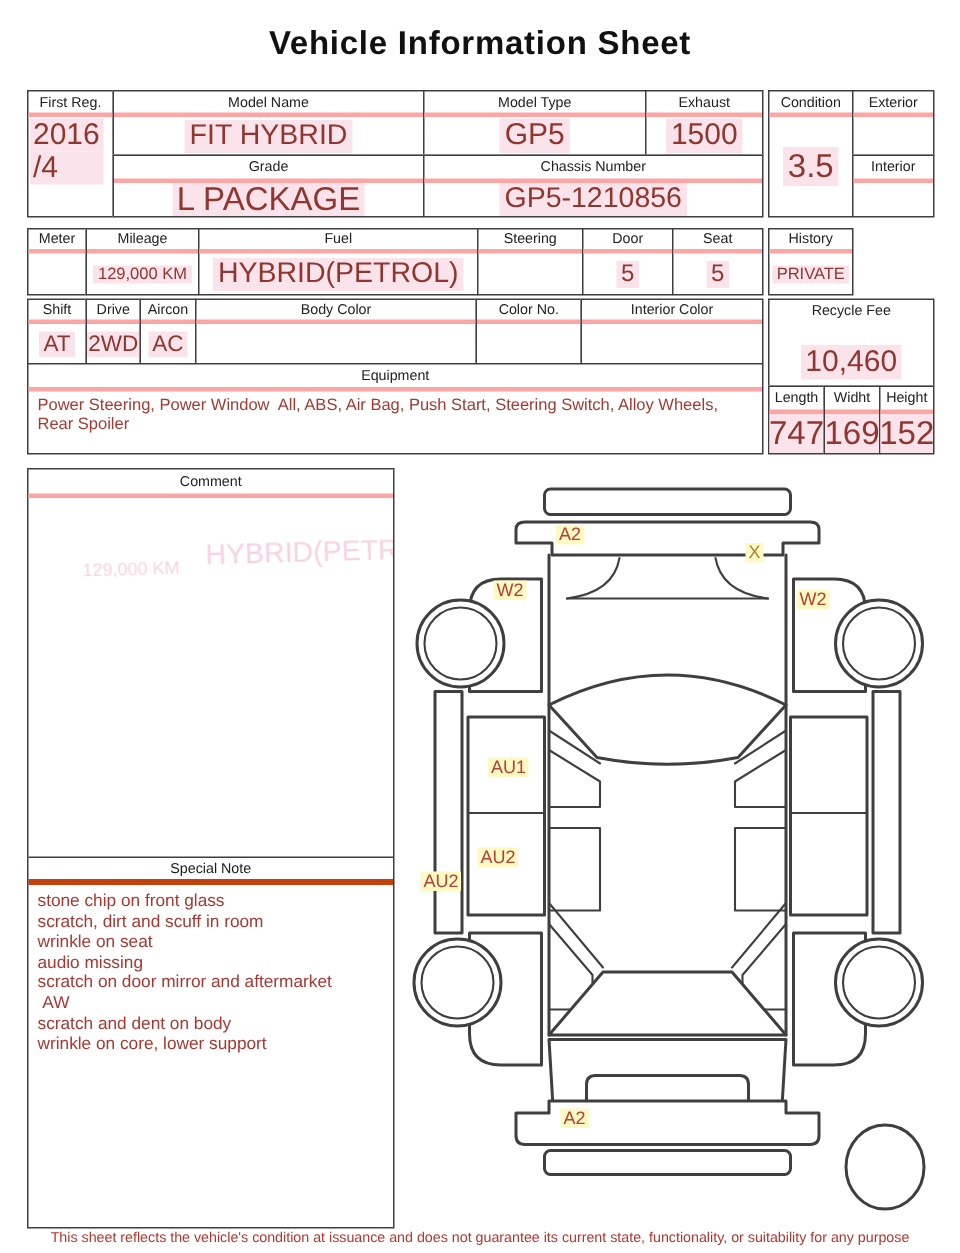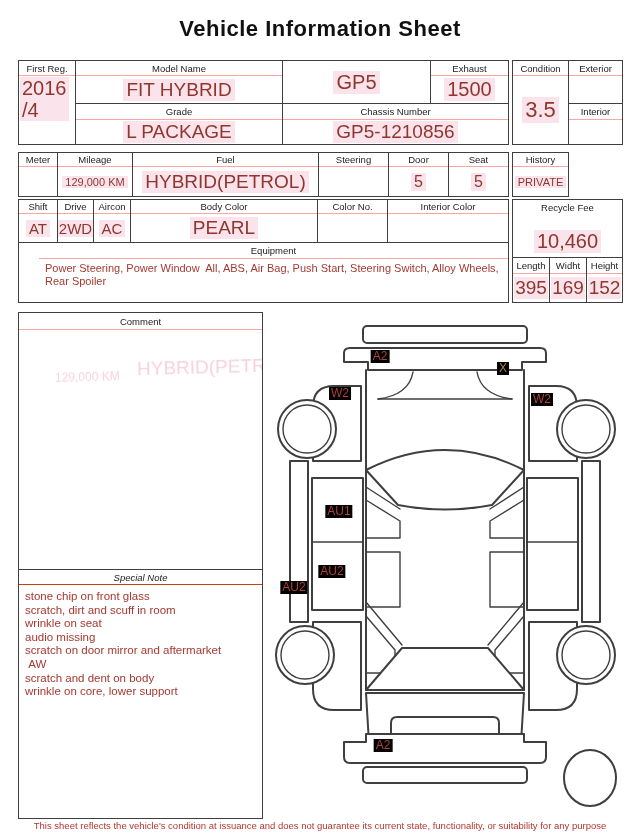--- a/index.html
+++ b/index.html
@@ -9,50 +9,50 @@
   }
   .title{
     position:absolute;top:16px;left:0;width:100%;text-align:center;
     font-size:22px;font-weight:600;letter-spacing:.5px;color:#111;
   }
   .cell{
     position:absolute;border:1px solid #3f3f3f;box-sizing:border-box;
     display:flex;flex-direction:column;background:#fff;
   }
   .lbl{
-    flex:0 0 auto;height:13px;border-bottom:1px solid #fca5a5;
+    flex:0 0 auto;height:13px;border-bottom:3px solid #fca5a5;
     display:flex;align-items:center;justify-content:center;
     font-size:9.5px;color:#222;white-space:nowrap;overflow:hidden;
   }
   .lbl.noline{border-bottom:none;}
   .val{
     flex:1 1 auto;display:flex;align-items:center;justify-content:center;
     color:#8f372e;overflow:hidden;
   }
   .hl{background:#fbe3ec;padding:0 3px;white-space:nowrap;}
-  .v20{font-size:20px;} .v19{font-size:19px;} .v17{font-size:19px;}
+  .v20{font-size:20px;} .v19{font-size:19px;} .v17{font-size:22px;}
   .v16{font-size:16px;} .v15{font-size:15px;} .v22{font-size:22px;}
   .v11{font-size:11px;}
   .firstreg .val{align-items:flex-start;justify-content:flex-start;}
   .firstreg .hl{line-height:22px;padding:0 2px;}
   .equip-text{
     flex:1;padding:3px 6px;color:#a33a31;font-size:11px;line-height:13px;
     text-align:left;white-space:pre-wrap;
   }
   .comment-body{position:relative;flex:0 0 239px;border-bottom:1px solid #3f3f3f;overflow:hidden;}
-  .note-lbl{height:14px;border-bottom:1px solid #c2410c;display:flex;align-items:center;justify-content:center;font-size:9.5px;font-style:italic;}
+  .note-lbl{height:14px;border-bottom:4px solid #c2410c;display:flex;align-items:center;justify-content:center;font-size:9.5px;}
   .note-body{flex:1;padding:5px 6px;overflow:hidden;}
   .note-line{color:#a63831;font-size:11.5px;line-height:13.6px;white-space:pre-wrap;}
   .ghost{
     position:absolute;color:#f0a4bd;opacity:.5;filter:blur(.5px);
     transform:rotate(-1.5deg);white-space:nowrap;pointer-events:none;
   }
   .diagram-label{
     position:absolute;transform:translateX(-50%);font-size:12px;
-    color:#b04038;background:#000000;padding:0 2px;line-height:13px;white-space:nowrap;text-align:center;
+    color:#b04038;background:#fef9c3;padding:0 2px;line-height:13px;white-space:nowrap;text-align:center;
   }
   .diagram-label.olive{color:#a78234;}
   .footer{
     position:absolute;top:820px;left:0;width:100%;text-align:center;
     font-size:9.5px;color:#b3372f;
   }
   svg .ln{fill:#ffffff;stroke:#3f3f3f;stroke-width:2;stroke-linejoin:round;stroke-linecap:round;}
   svg .ln.thin{stroke-width:1.4;fill:none;}
   svg .nofill{fill:none;}
 </style>
@@ -72,20 +72,21 @@
       </div>
     </div>
   </div>
   <div class="cell" style="left:75px;top:60px;width:208px;height:44px;text-align:right;">
     <div class="lbl" style="height:14px;">Model Name</div>
     <div class="val v19">
         <span class="hl">FIT HYBRID</span>
       </div>
   </div>
   <div class="cell" style="left:282px;top:60px;width:149px;height:44px;">
+    <div class="lbl" style="height:14px;">Model Type</div>
     <div class="val v20">
         <span class="hl">GP5</span>
       </div>
   </div>
   <div class="cell" style="left:430px;top:60px;width:79px;height:44px;">
     <div class="lbl" style="height:14px;">Exhaust</div>
     <div class="val v20">
         <span class="hl">1500</span>
       </div>
   </div>
@@ -169,48 +170,45 @@
       </div>
   </div>
   <div class="cell" style="left:93px;top:199px;width:38px;height:44px;">
     <div class="lbl">Aircon</div>
     <div class="val v15">
         <span class="hl">AC</span>
       </div>
   </div>
   <div class="cell" style="left:130px;top:199px;width:188px;height:44px;">
     <div class="lbl">Body Color</div>
-    <div class="val v17">
-        <span class="hl">PEARL</span>
-      </div>
   </div>
   <div class="cell" style="left:317px;top:199px;width:71px;height:44px;text-align:right;">
     <div class="lbl">Color No.</div>
     <div class="val v15"></div>
   </div>
   <div class="cell" style="left:387px;top:199px;width:122px;height:44px;">
     <div class="lbl">Interior Color</div>
     <div class="val v15"></div>
   </div>
   <div class="cell" style="left:512px;top:199px;width:111px;height:59px;gap:11px;">
     <div class="lbl noline" style="height:15px;">Recycle Fee</div>
     <div class="val v20">
         <span class="hl">10,460</span>
       </div>
   </div>
 
-  <div class="cell" style="left:18px;top:242px;width:491px;height:61px;padding-left:20px;">
+  <div class="cell" style="left:18px;top:242px;width:491px;height:61px;">
     <div class="lbl" style="height:15px;">Equipment</div>
     <div class="equip-text">Power Steering, Power Window  All, ABS, Air Bag, Push Start, Steering Switch, Alloy Wheels, Rear Spoiler</div>
   </div>
 
   <div class="cell" style="left:512px;top:257px;width:38px;height:46px;">
     <div class="lbl" style="height:15px;">Length</div>
     <div class="val v17">
-        <span class="hl" style="padding:0 1px;">395</span>
+        <span class="hl" style="padding:0 1px;">747</span>
       </div>
   </div>
   <div class="cell" style="left:549px;top:257px;width:38px;height:46px;">
     <div class="lbl" style="height:15px;">Widht</div>
     <div class="val v17">
         <span class="hl" style="padding:0 1px;">169</span>
       </div>
   </div>
   <div class="cell" style="left:586px;top:257px;width:37px;height:46px;">
     <div class="lbl" style="height:15px;">Height</div>

